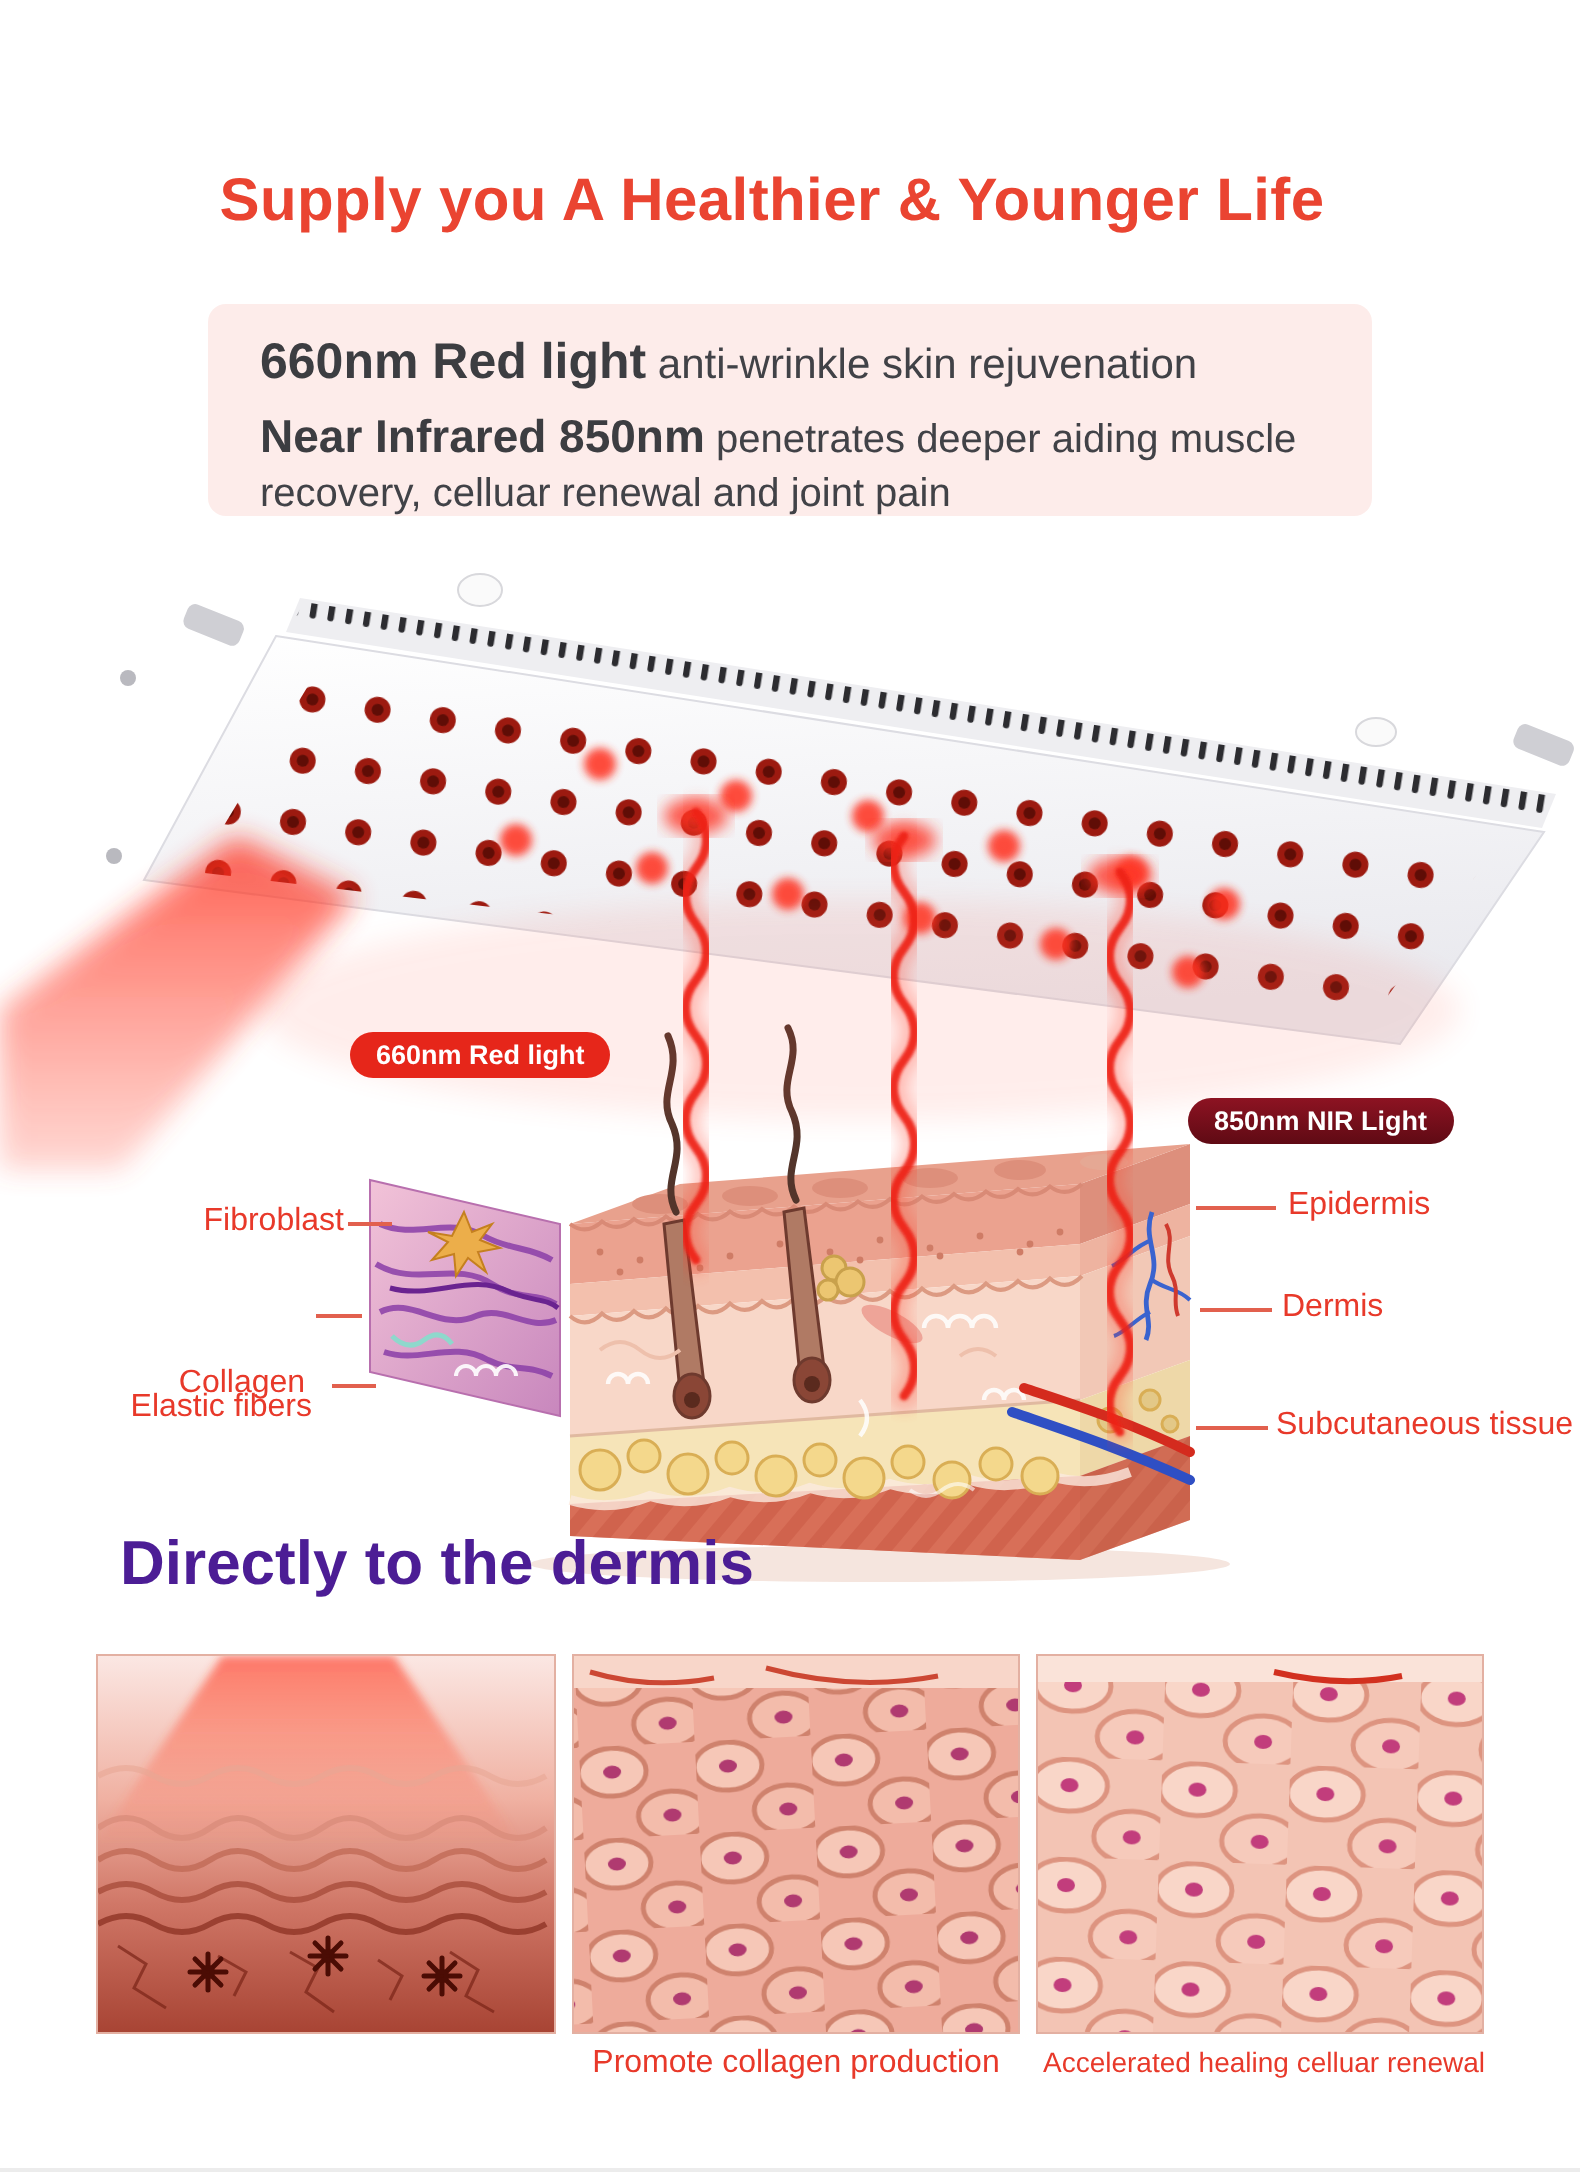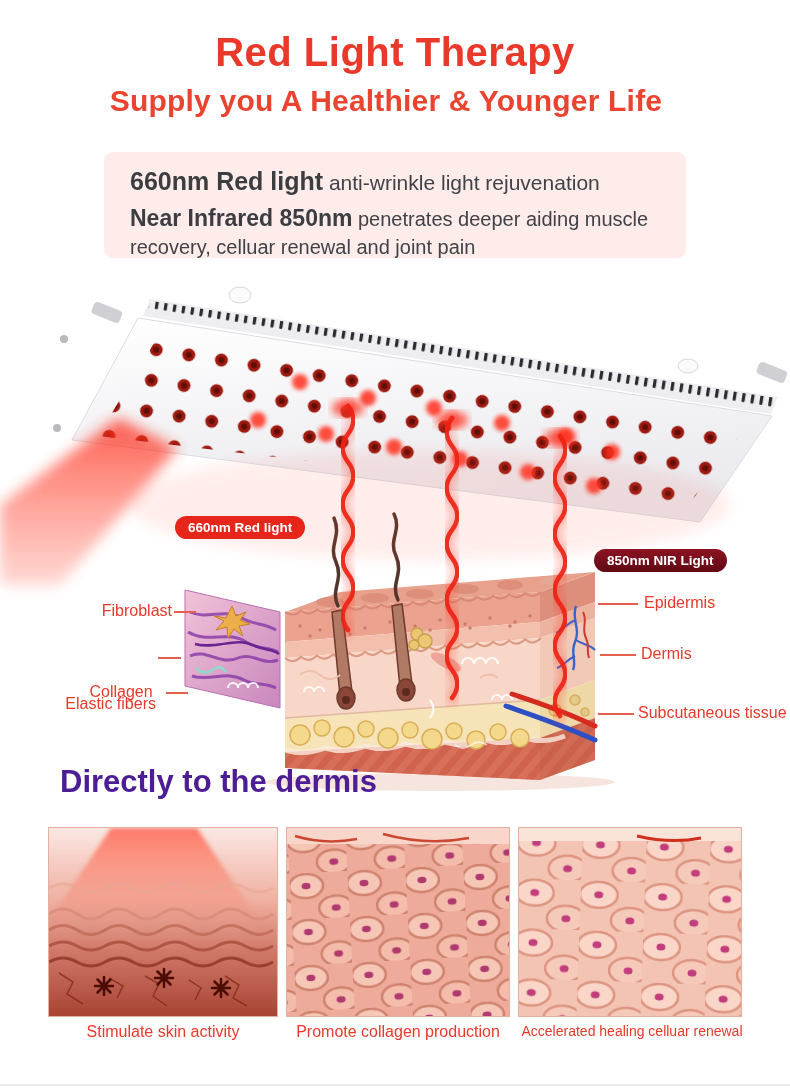--- a/index.html
+++ b/index.html
@@ -57,26 +57,25 @@
   .caption-1{left:48px;width:230px;}
   .caption-2{left:278px;width:240px;}
   .caption-3{left:512px;width:240px;font-size:14px;}
   .bottom-rule{left:0;top:1084px;width:790px;height:2px;background:#ececec;z-index:2;}
 </style>
 </head>
 <body>
 
 <div class="canvas">
 
-  <div class="abs page-title">Red Light Therapy</div>
   <div class="abs page-subtitle">Supply you A Healthier &amp; Younger Life</div>
 
   <div class="abs info-box">
     <div class="info-line1">
-      <span class="strong">660nm Red light</span><span class="rest"> anti-wrinkle light rejuvenation</span>
+      <span class="strong">660nm Red light</span><span class="rest"> anti-wrinkle skin rejuvenation</span>
     </div>
     <div class="info-line2">
       <span class="strong">Near Infrared 850nm</span><span class="rest"> penetrates deeper aiding muscle recovery, celluar renewal and joint pain</span>
     </div>
   </div>
 
   <svg class="overlay layer1" width="790" height="1091" viewBox="0 0 790 1091">
     <defs>
       <linearGradient id="insetGrad" x1="0" y1="0" x2="1" y2="1">
         <stop offset="0" stop-color="#f2c3d8"></stop>
@@ -384,18 +383,17 @@
           <ellipse cx="50" cy="39" rx="4.5" ry="3.5" fill="#c23d7c"></ellipse>
         </pattern>
       </defs>
       <rect width="222" height="188" fill="#f3c4b4"></rect>
       <rect y="12" width="222" height="176" fill="url(#cellsB)"></rect>
       <rect width="222" height="13" fill="#fae3d9"></rect>
       <path d="M118,8 q34,8 64,2" stroke="#d2301f" stroke-width="3" fill="none"></path>
     </svg>
   </div>
 
-  <div class="abs caption caption-1">Stimulate skin activity</div>
   <div class="abs caption caption-3">Accelerated healing celluar renewal</div>
   <div class="abs caption caption-2">Promote collagen production</div>
 
   <div class="abs bottom-rule"></div>
 </div>
 
 </body></html>

